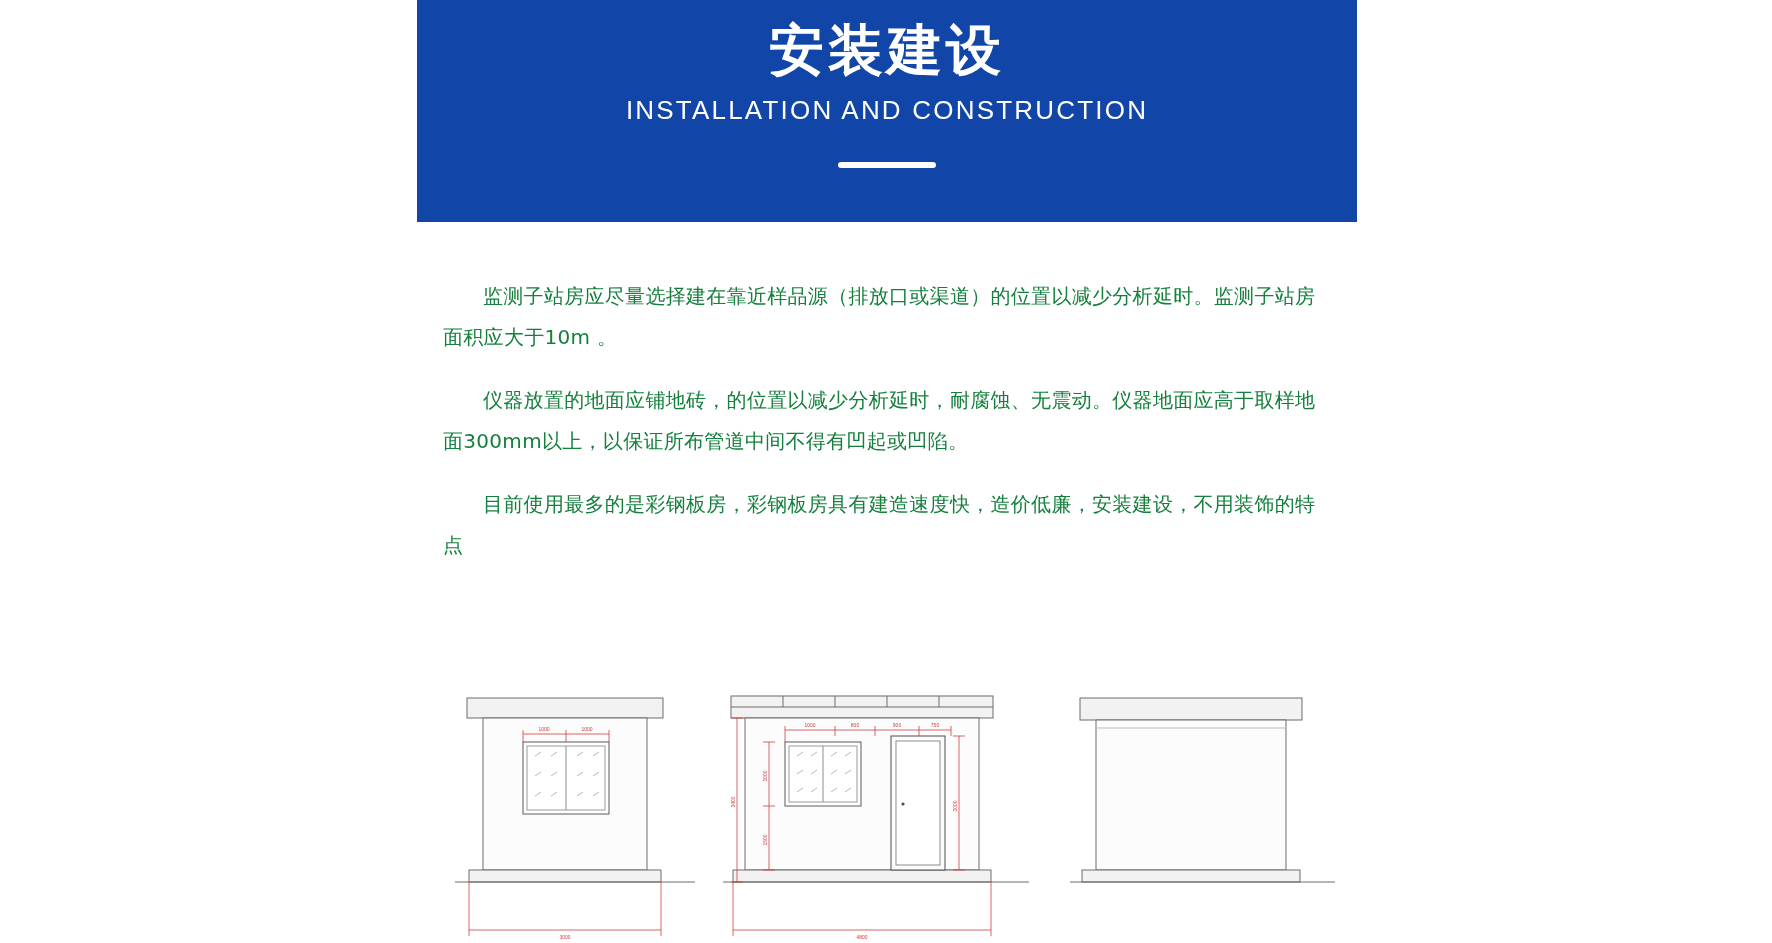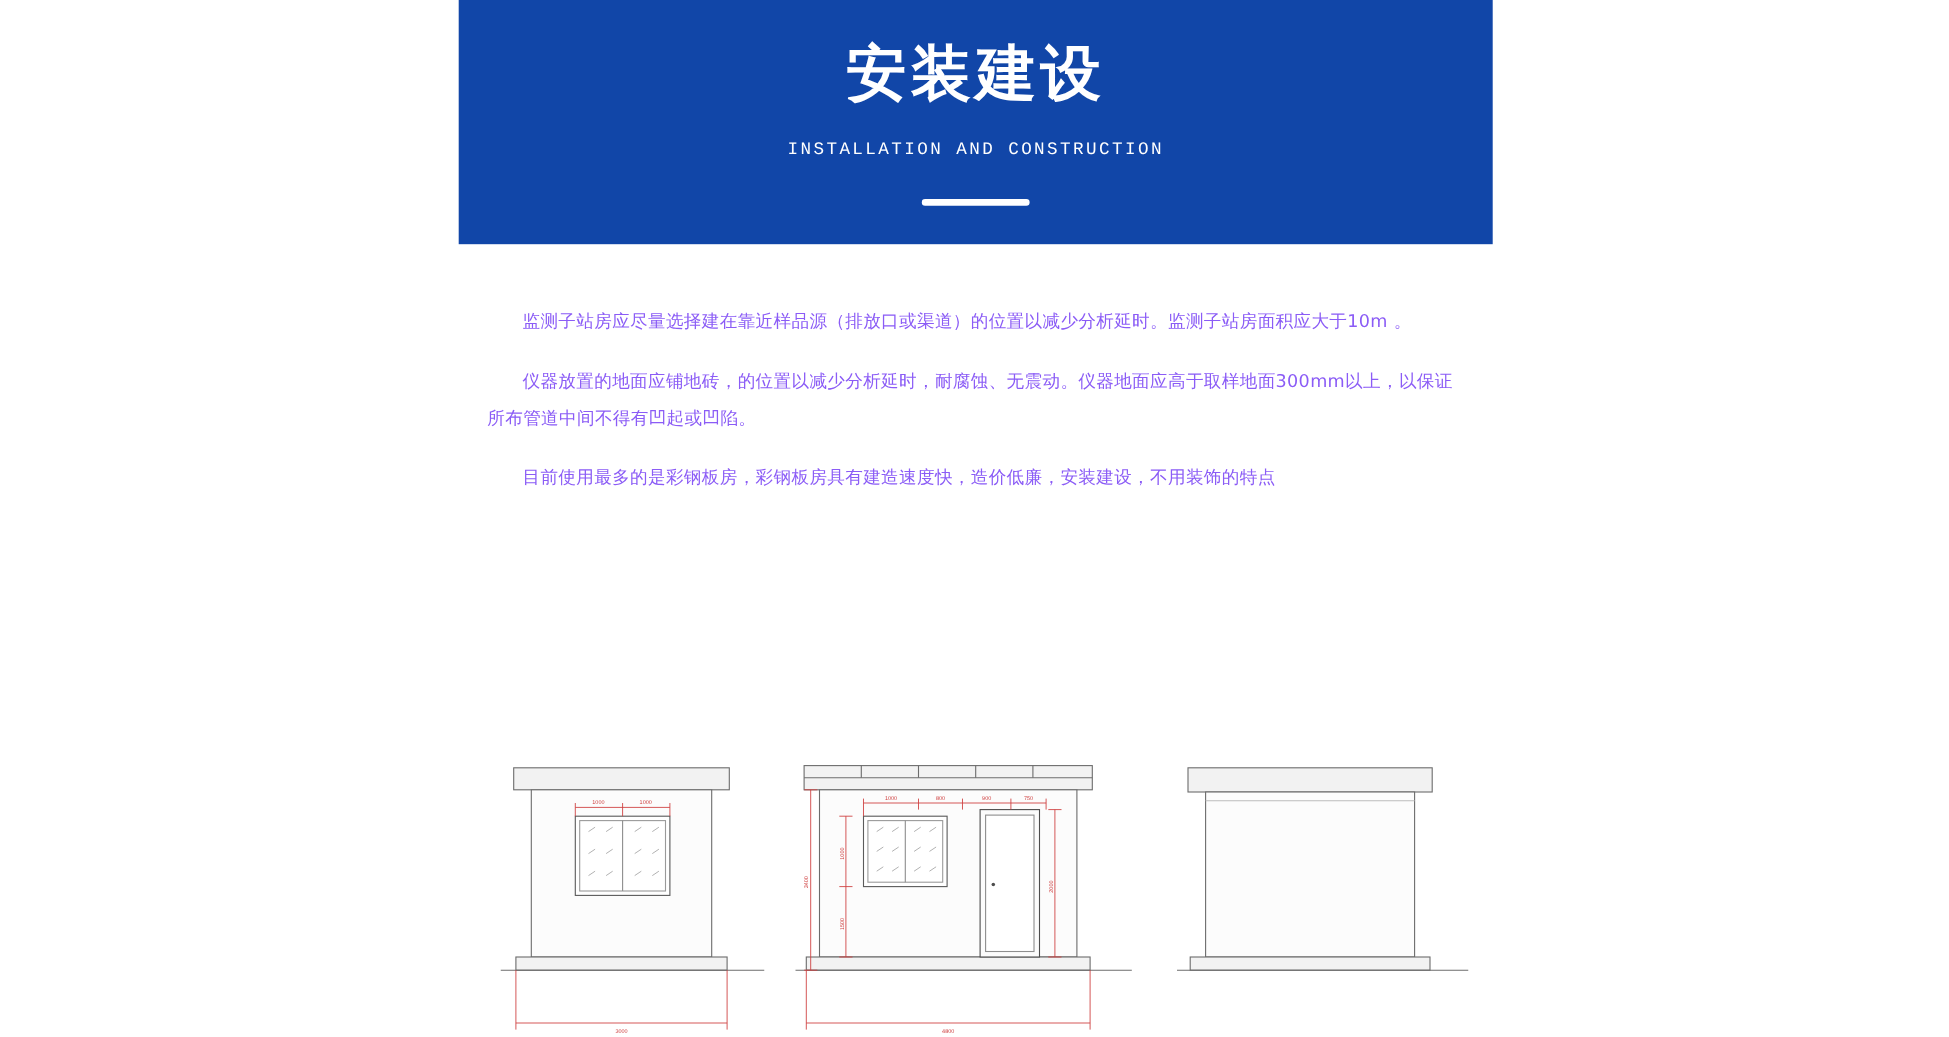--- a/index.html
+++ b/index.html
@@ -20,37 +20,36 @@
     position: absolute;
     left: 417px;
     top: 0;
     width: 940px;
     height: 222px;
     background: #1146a8;
     box-sizing: border-box;
     text-align: center;
   }
   .banner-title {
-    margin: 16px;
+    margin: 0;
     padding-top: 16px;
     color: #ffffff;
     font-size: 55px;
     font-weight: bold;
     letter-spacing: 4px;
     line-height: 1.25;
     font-family: "DejaVu Sans", "Liberation Sans", sans-serif;
   }
   .banner-subtitle {
     margin: 0;
     padding-top: 10px;
     color: #ffffff;
-    font-size: 16px;
+    font-size: 26px;
     letter-spacing: 2.2px;
     font-weight: 400;
-    font-family: Liberation Mono, monospace;
   }
   .banner-rule {
     width: 98px;
     height: 6px;
     background: #ffffff;
     border-radius: 3px;
     margin: 36px auto 0 auto;
   }
 
   
@@ -63,23 +62,23 @@
   .section-title {
     margin: 0;
     font-size: 40px;
     font-weight: bold;
     color: #2b2b2b;
     letter-spacing: 1px;
     font-family: "DejaVu Sans", "Liberation Sans", sans-serif;
   }
   .para {
     margin: 22px 0 0 0;
-    font-size: 16px;
+    font-size: 20px;
     line-height: 2.05;
-    color: #8b5cf6;
+    color: #15803d;
     text-indent: 2em;
     letter-spacing: 0.3px;
     font-family: "DejaVu Sans", "Liberation Sans", sans-serif;
   }
   .para.first { margin-top: 18px; }
 
   
   .drawings {
     position: absolute;
     left: 455px;

